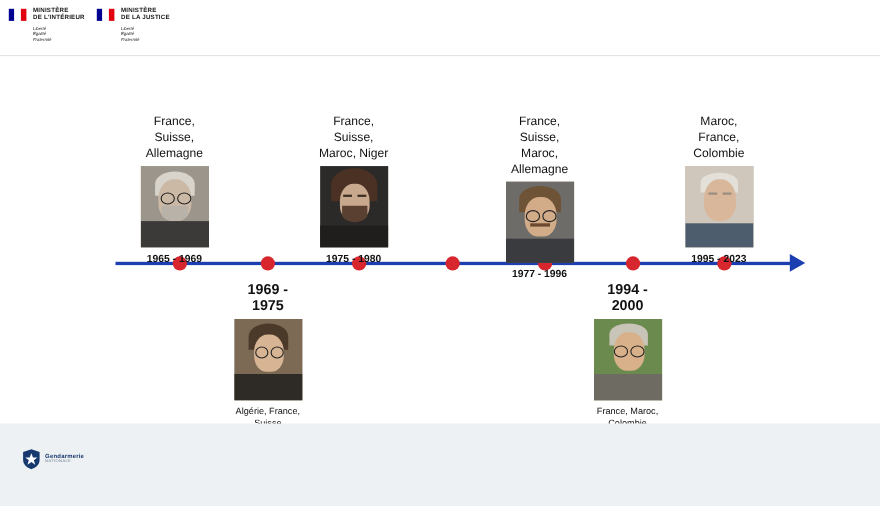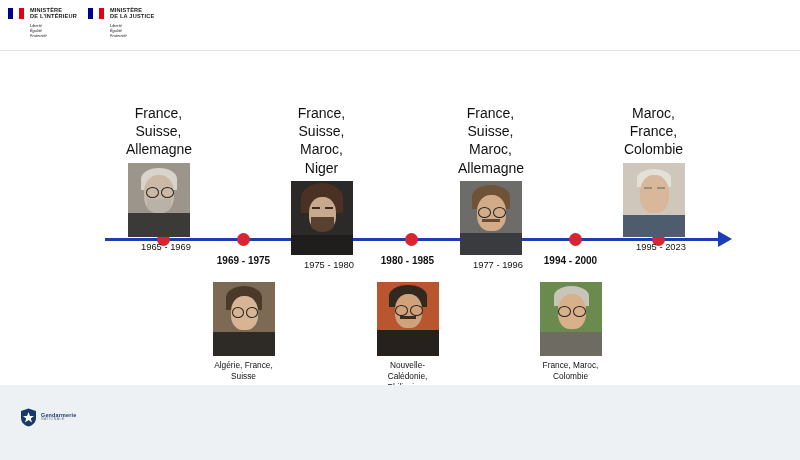--- a/index.html
+++ b/index.html
@@ -116,21 +116,21 @@
     background: #d8262f;
     top: 233px;
   }
 
   
   .entry {
     position: absolute;
     text-align: center;
   }
   .countries {
-    font-size: 14px;
+    font-size: 11px;
     color: #111;
     line-height: 1.3;
     white-space: pre-line;
   }
   .photo {
     margin: 4px auto 0;
     width: 62px;
     height: 74px;
     background: #b9b2a6;
     overflow: hidden;
@@ -139,30 +139,29 @@
   .photo .sky   { position:absolute; left:0; top:0; width:100%; height:100%; }
   .photo .head  { position:absolute; border-radius:46% 46% 42% 42%; }
   .photo .hair  { position:absolute; border-radius:50% 50% 0 0; }
   .photo .body  { position:absolute; left:0; bottom:0; width:100%; }
   .photo .glass { position:absolute; border:1.5px solid #222; border-radius:50%; }
   .photo .brow  { position:absolute; background:#3a2d22; }
   .photo .beard { position:absolute; border-radius:0 0 50% 50%; }
 
   .date-label {
     font-size: 9.4px;
-    font-weight: normal;
+    font-weight: bold;
     color: #111;
     margin-top: 4px;
-    text-align: right;
   }
   .date-label-below {
-    font-size: 10px;
+    font-size: 13px;
     font-weight: bold;
     color: #111;
-    margin-bottom: 16px;
+    margin-bottom: 5px;
   }
   .countries-below {
     font-size: 8.3px;
     color: #111;
     line-height: 1.3;
     margin-top: 4px;
     white-space: pre-line;
   }
 
   
@@ -307,34 +306,20 @@
       <div class="hair" style="left:13px; top:4px; width:36px; height:24px; background:#4b3a2a;"></div>
       <div class="head" style="left:18px; top:14px; width:27px; height:34px; background:#d6b494;"></div>
       <div class="glass" style="left:19px; top:25px; width:10px; height:9px;"></div>
       <div class="glass" style="left:33px; top:25px; width:10px; height:9px;"></div>
       <div class="body" style="height:24px; background:#2e2a26;"></div>
     </div>
     <div class="countries-below">Algérie, France,
 Suisse</div>
   </div>
 
-  <div class="entry" style="left:375px; top:255px; width:65px;">
-    <div class="date-label-below">1980 - 1985</div>
-    <div class="photo">
-      <div class="sky" style="background:#b8562f;"></div>
-      <div class="hair" style="left:12px; top:3px; width:38px; height:22px; background:#33281e;"></div>
-      <div class="head" style="left:18px; top:12px; width:27px; height:34px; background:#d0a27c;"></div>
-      <div class="glass" style="left:18px; top:23px; width:11px; height:9px;"></div>
-      <div class="glass" style="left:33px; top:23px; width:11px; height:9px;"></div>
-      <div class="brow" style="left:23px; top:34px; width:16px; height:3px; background:#3a2c20;"></div>
-      <div class="body" style="height:26px; background:#26211c;"></div>
-    </div>
-    <div class="countries-below">Nouvelle-Calédonie,
-Philippines</div>
-  </div>
 
   <div class="entry" style="left:538px; top:255px; width:65px;">
     <div class="date-label-below">1994 - 2000</div>
     <div class="photo">
       <div class="sky" style="background:#6b8a4e;"></div>
       <div class="hair" style="left:14px; top:4px; width:35px; height:20px; background:#c9c4b8;"></div>
       <div class="head" style="left:18px; top:12px; width:28px; height:35px; background:#d8b08a;"></div>
       <div class="glass" style="left:18px; top:24px; width:11px; height:9px;"></div>
       <div class="glass" style="left:33px; top:24px; width:11px; height:9px;"></div>
       <div class="body" style="height:24px; background:#6e6b63;"></div>

